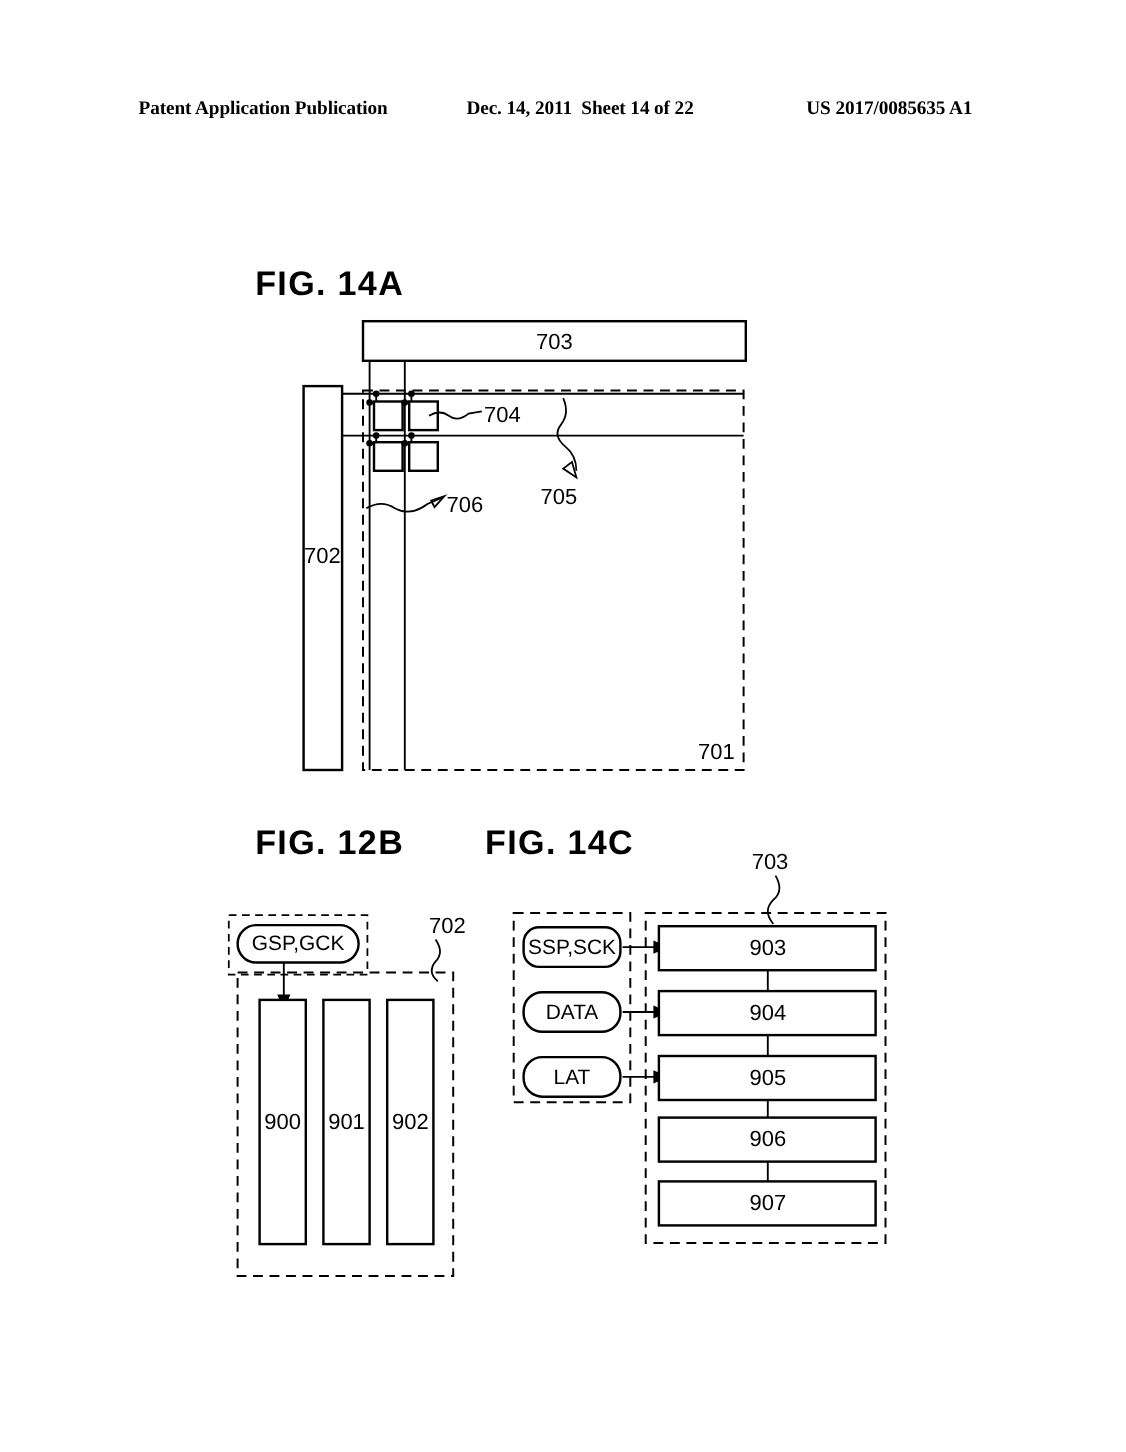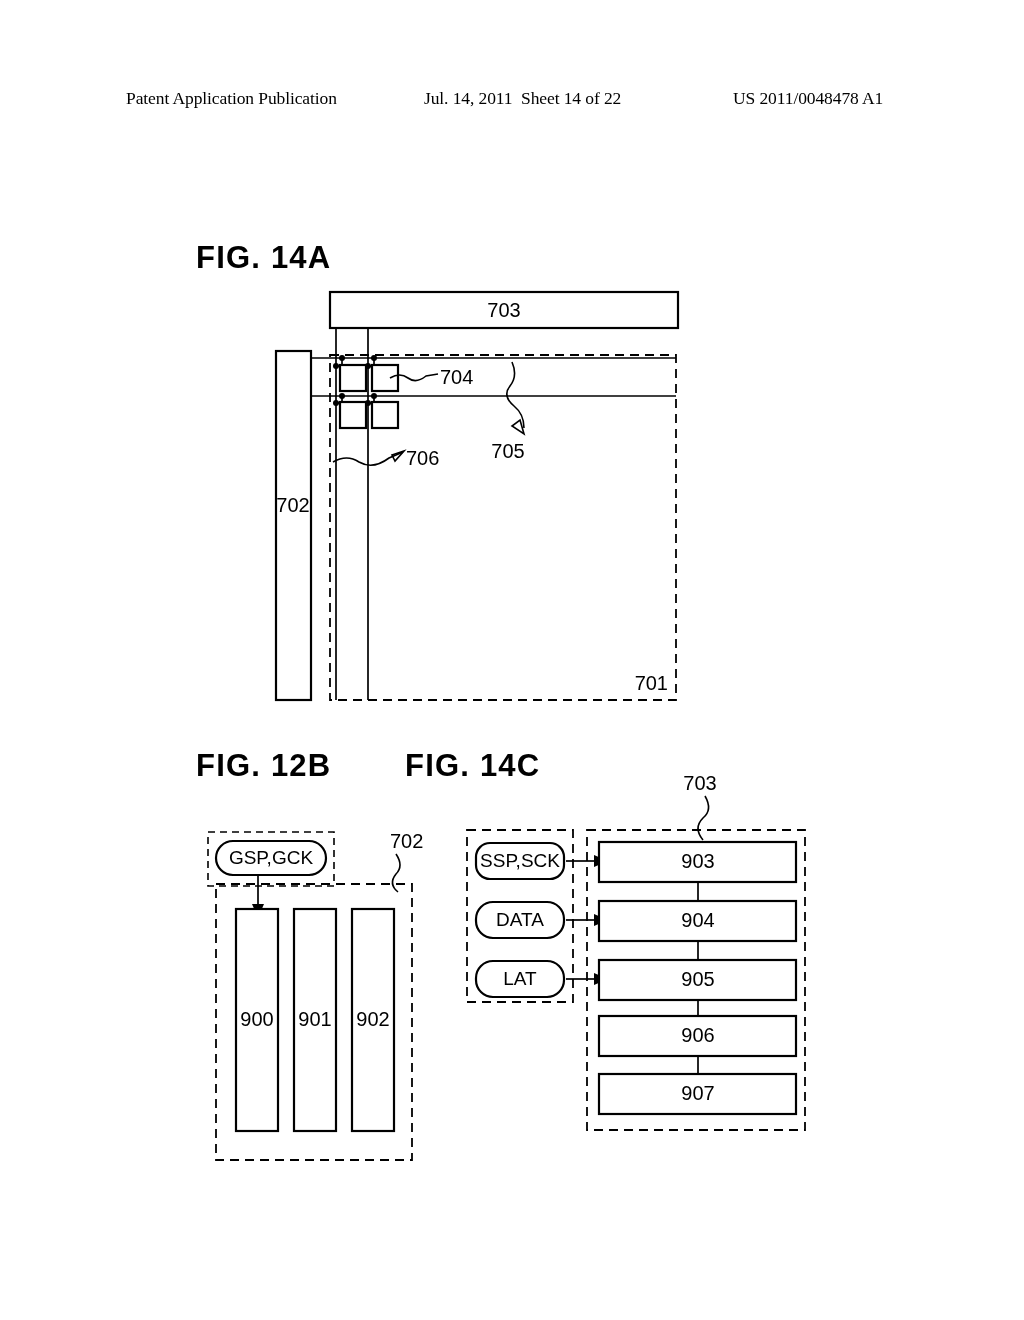--- a/index.html
+++ b/index.html
@@ -26,37 +26,38 @@
     position: absolute;
     top: 88px;
     left: 0;
     width: 868px;
     height: 26px;
     display: flex;
     flex-direction: row;
     align-items: baseline;
     justify-content: flex-start;
     font-family: "Liberation Serif", serif;
-    font-weight: normal;
+    font-weight: bold;
     font-size: 17.5px;
     letter-spacing: -0.1px;
     white-space: pre;
   }
   .hdr-left   { position: absolute; left: 126px; }
   .hdr-mid    { position: absolute; left: 424px; }
   .hdr-right  { position: absolute; left: 733px; }
 
   
   .fig-label {
     position: absolute;
     font-family: "Liberation Sans", sans-serif;
     font-size: 31px;
     font-weight: bold;
     letter-spacing: 1.2px;
     white-space: pre;
+    margin-left: 36px;
   }
   #fig14a-label { left: 196px; top: 240px; }
   #fig14b-label { left: 196px; top: 748px; }
   #fig14c-label { left: 405px; top: 748px; }
 
   
   svg { position: absolute; overflow: visible; }
   #svg-14a { left: 0; top: 0; }
   #svg-14b { left: 0; top: 0; }
   #svg-14c { left: 0; top: 0; }
@@ -78,22 +79,22 @@
   .dot     { fill: #000; stroke: none; }
   .boxfill { fill: #ffffff; stroke: #000; stroke-width: 2.2; }
 </style>
 </head>
 <body>
 
 <div id="page">
 
   <div class="pub-header">
     <span class="hdr-left">Patent Application Publication</span>
-    <span class="hdr-mid">Jul. 14, 2011  Sheet 14 of 22</span>
-    <span class="hdr-right">US 2011/0048478 A1</span>
+    <span class="hdr-mid">Dec. 14, 2011  Sheet 14 of 22</span>
+    <span class="hdr-right">US 2017/0085635 A1</span>
   </div>
 
   <div class="fig-label" id="fig14a-label">FIG. 14A</div>
 
   <svg id="svg-14a" width="1024" height="1320">
 
     <rect class="dashbox" x="330" y="355" width="346" height="345"></rect>
 
     <rect class="boxfill" x="330" y="292" width="348" height="36"></rect>
     <text class="reflg" x="504" y="317" text-anchor="middle">703</text>

